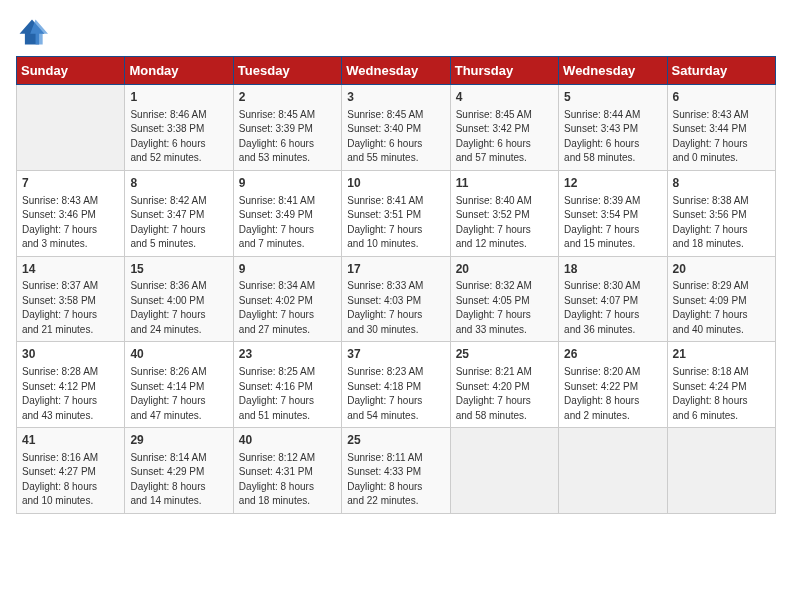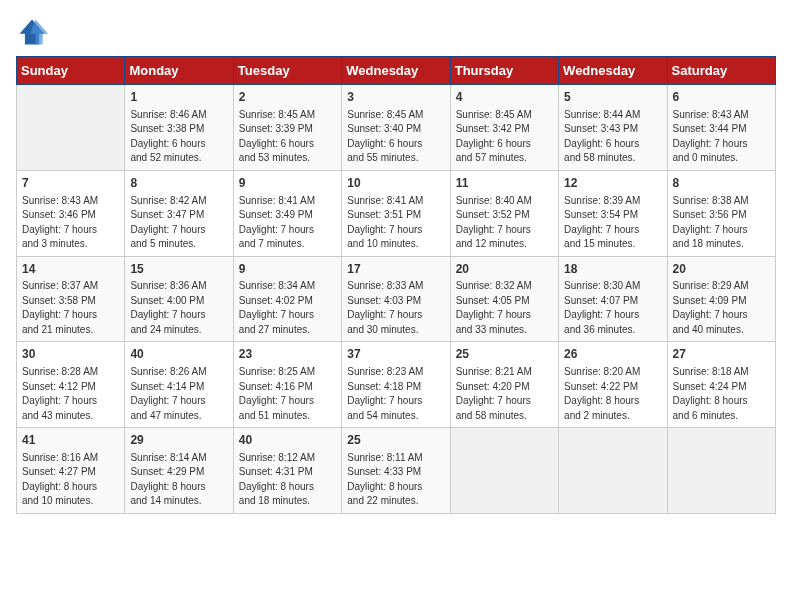--- a/index.html
+++ b/index.html
@@ -229,21 +229,21 @@
         </td>
         <td>
           <span class="day-number">25</span>
           <div class="day-info">Sunrise: 8:21 AM<br>Sunset: 4:20 PM<br>Daylight: 7 hours<br>and 58 minutes.</div>
         </td>
         <td>
           <span class="day-number">26</span>
           <div class="day-info">Sunrise: 8:20 AM<br>Sunset: 4:22 PM<br>Daylight: 8 hours<br>and 2 minutes.</div>
         </td>
         <td>
-          <span class="day-number">27</span>
+          <span class="day-number">21</span>
           <div class="day-info">Sunrise: 8:18 AM<br>Sunset: 4:24 PM<br>Daylight: 8 hours<br>and 6 minutes.</div>
         </td>
       </tr>
       <tr>
         <td>
           <span class="day-number">41</span>
           <div class="day-info">Sunrise: 8:16 AM<br>Sunset: 4:27 PM<br>Daylight: 8 hours<br>and 10 minutes.</div>
         </td>
         <td>
           <span class="day-number">29</span>

